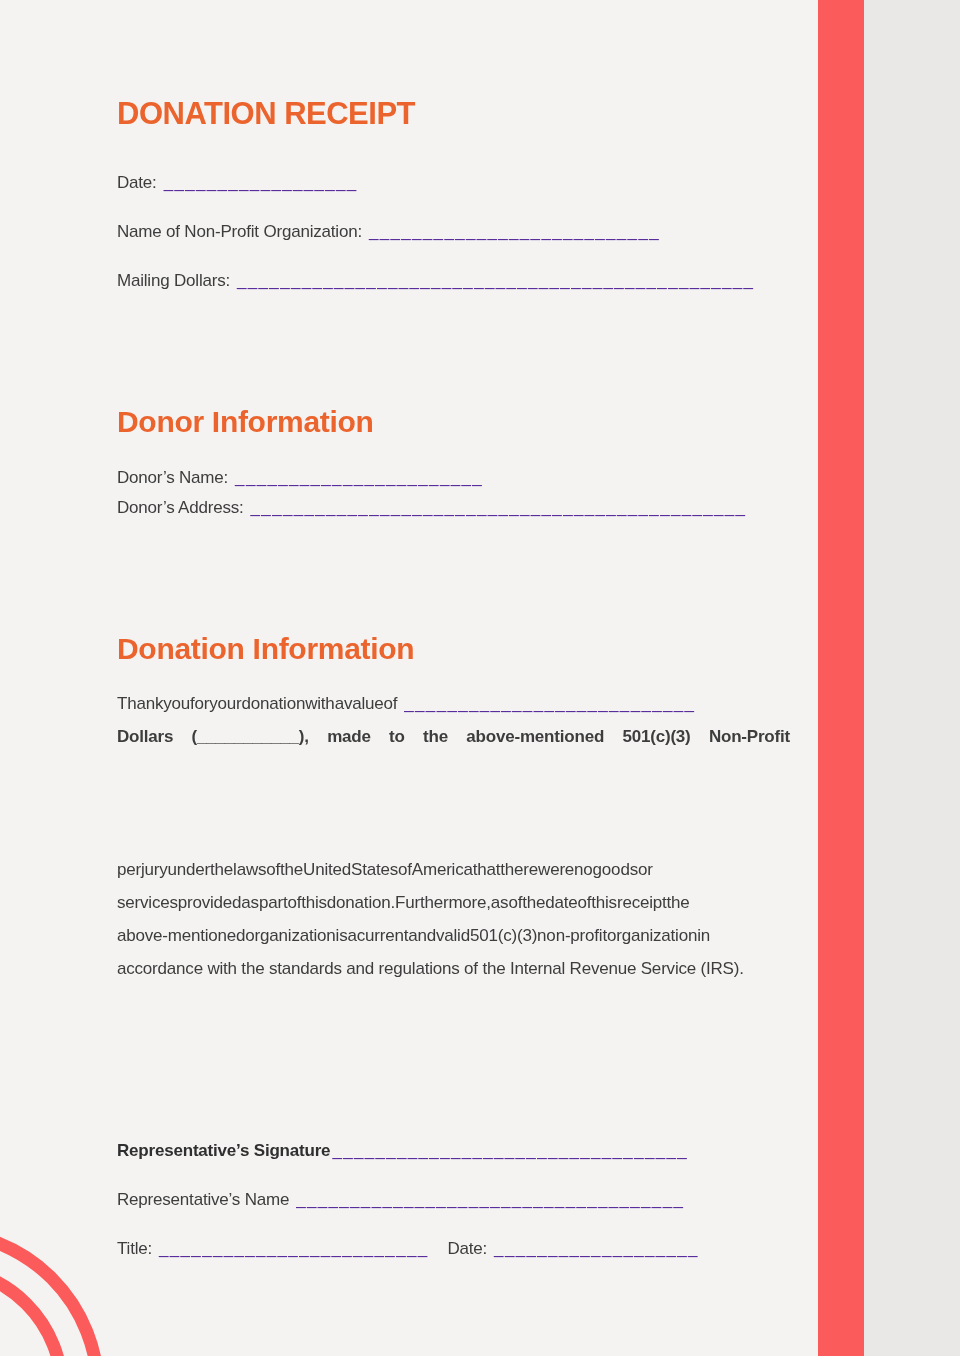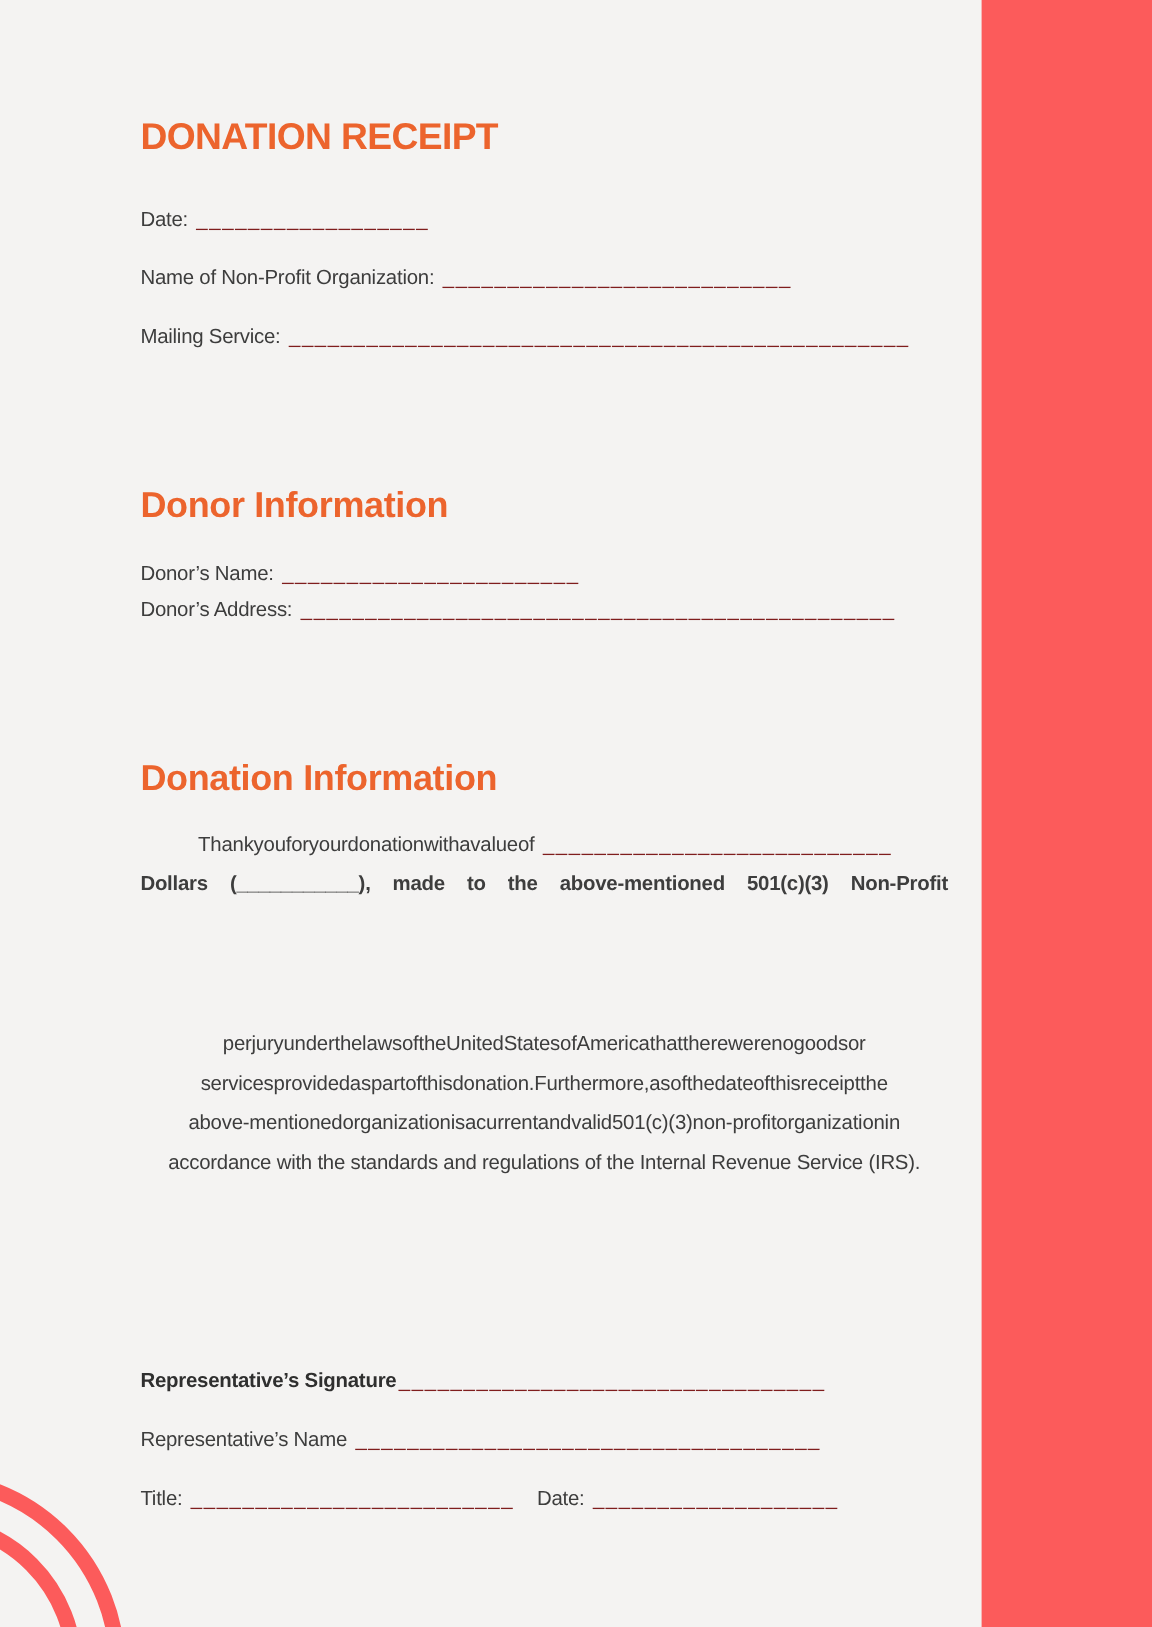--- a/index.html
+++ b/index.html
@@ -1,20 +1,20 @@
 <!DOCTYPE html>
 <html><head>
 <meta charset="utf-8">
 <style>
   * { margin: 0; padding: 0; box-sizing: border-box; }
   html, body { background: #e9e8e7; }
   body { font-family: "Liberation Sans", sans-serif; }
   .page {
     position: relative;
-    width: 960px;
+    width: 864px;
     height: 1356px;
     background: #F4F3F2;
     overflow: hidden;
     color: #3D3D3D;
   }
   .doc-title {
     position: absolute;
     left: 117px;
     top: 96px;
     font-size: 31px;
@@ -35,36 +35,35 @@
   .field {
     position: absolute;
     left: 117px;
     font-size: 17px;
     letter-spacing: -0.2px;
     white-space: nowrap;
   }
   .blank {
     word-spacing: -3px;
     margin-left: 7px;
-    color: #7f1d1d;
+    color: #4c1d95;
   }
   .bold-label { font-weight: bold; color: #2F2F2F; }
   .para {
     position: absolute;
     left: 117px;
     width: 673px;
     font-size: 17px;
     letter-spacing: -0.2px;
   }
   .para .line {
     display: block;
     height: 33px;
     line-height: 33px;
     white-space: nowrap;
-    text-align: center;
   }
   .para .line.justified {
     white-space: normal;
     text-align: justify;
     text-align-last: justify;
     font-weight: bold;
   }
   .inline-pair { display: inline; }
   .pair-gap { margin-left: 16px; }
   .accent-bar {
@@ -93,21 +92,21 @@
 
   <h1 class="doc-title">DONATION RECEIPT</h1>
 
   <div class="field" style="top:173px">
     <span>Date:</span><span class="blank">_ _ _ _ _ _ _ _ _ _ _ _ _ _ _ _ _ _</span>
   </div>
   <div class="field" style="top:222px">
     <span>Name of Non-Profit Organization:</span><span class="blank">_ _ _ _ _ _ _ _ _ _ _ _ _ _ _ _ _ _ _ _ _ _ _ _ _ _ _</span>
   </div>
   <div class="field" style="top:271px">
-    <span>Mailing Service:</span><span class="blank">_ _ _ _ _ _ _ _ _ _ _ _ _ _ _ _ _ _ _ _ _ _ _ _ _ _ _ _ _ _ _ _ _ _ _ _ _ _ _ _ _ _ _ _ _ _ _ _</span>
+    <span>Mailing Dollars:</span><span class="blank">_ _ _ _ _ _ _ _ _ _ _ _ _ _ _ _ _ _ _ _ _ _ _ _ _ _ _ _ _ _ _ _ _ _ _ _ _ _ _ _ _ _ _ _ _ _ _ _</span>
   </div>
 
   <h2 class="section-heading" style="top:405px">Donor Information</h2>
   <div class="field" style="top:468px">
     <span>Donor’s Name:</span><span class="blank">_ _ _ _ _ _ _ _ _ _ _ _ _ _ _ _ _ _ _ _ _ _ _</span>
   </div>
   <div class="field" style="top:498px">
     <span>Donor’s Address:</span><span class="blank">_ _ _ _ _ _ _ _ _ _ _ _ _ _ _ _ _ _ _ _ _ _ _ _ _ _ _ _ _ _ _ _ _ _ _ _ _ _ _ _ _ _ _ _ _ _</span>
   </div>
 

